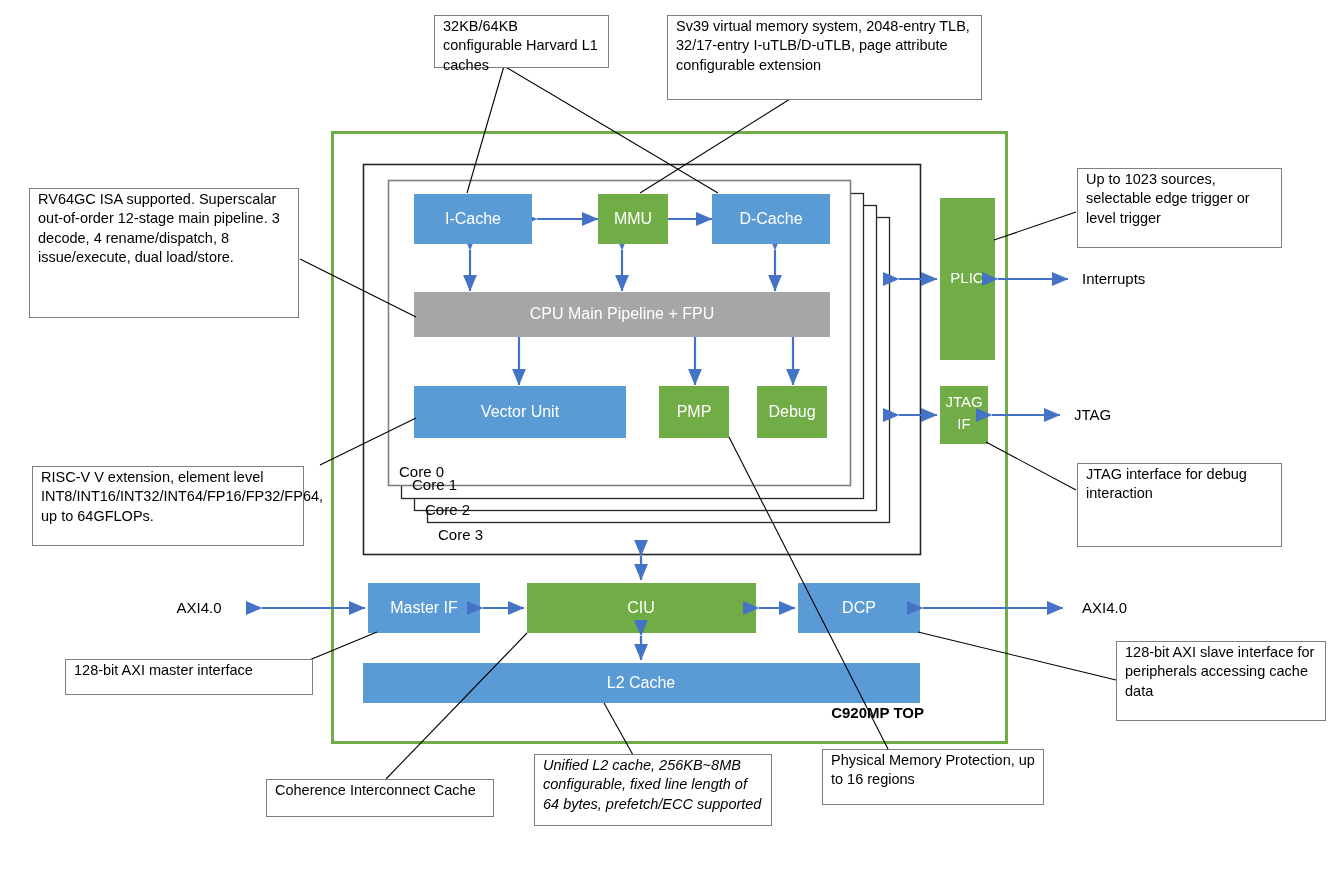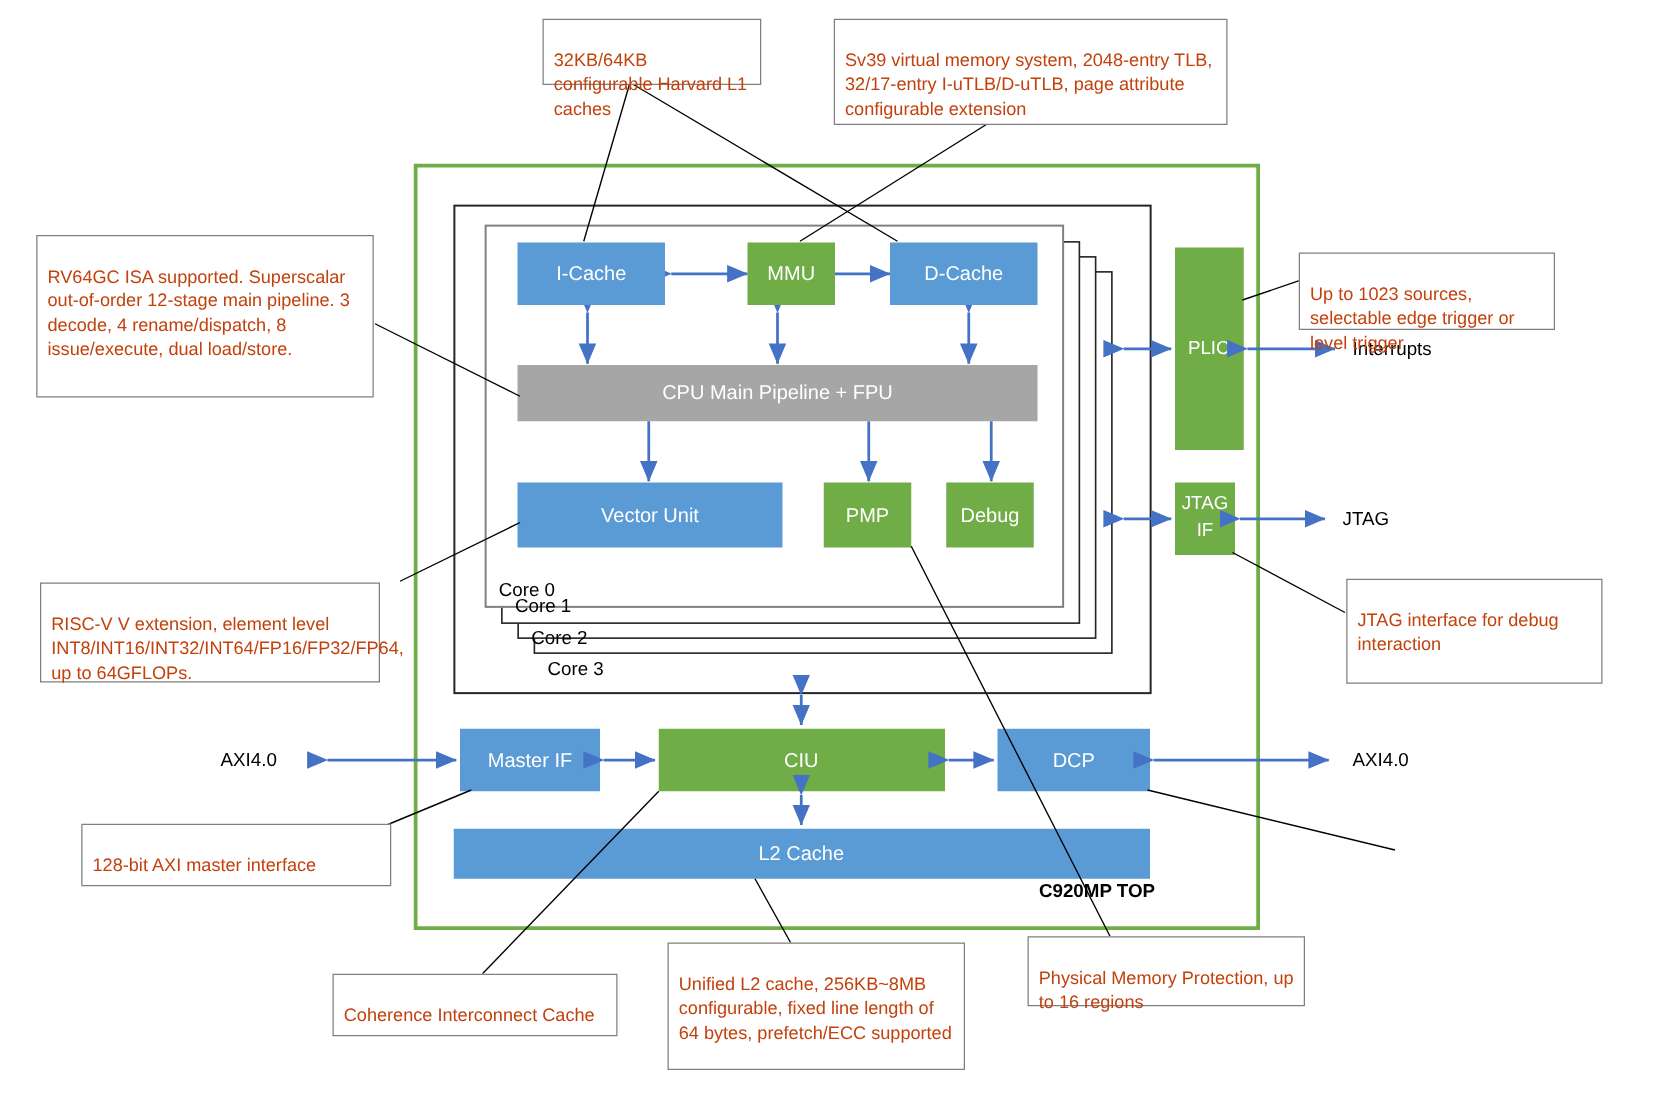--- a/index.html
+++ b/index.html
@@ -10,22 +10,22 @@
   .blk-label{fill:#ffffff;font-family:"Liberation Sans",sans-serif;
              font-size:16px;text-anchor:middle;dominant-baseline:middle;}
   .blk-label.sm{font-size:15px;}
   .core-label{fill:#000000;font-family:"Liberation Sans",sans-serif;
               font-size:15px;text-anchor:start;dominant-baseline:middle;}
   .io-label{fill:#000000;font-family:"Liberation Sans",sans-serif;
             font-size:15px;dominant-baseline:middle;}
   .top-label{fill:#000000;font-family:"Liberation Sans",sans-serif;
              font-size:15px;font-weight:bold;dominant-baseline:middle;}
   .callout{position:absolute;box-sizing:border-box;background:#ffffff;
-           border:1px solid #7f7f7f;color:#c2410c;font-size:14.5px;
-           line-height:1.33;padding:24px 8px;font-family:"Liberation Sans",sans-serif;}
+           border:1px solid #7f7f7f;color:#000000;font-size:14.5px;
+           line-height:1.33;padding:1px 8px;font-family:"Liberation Sans",sans-serif;}
   .lead{stroke:#000000;stroke-width:1.1;fill:none;}
 </style>
 </head>
 <body>
 
 <div id="stage">
 
   <svg viewBox="0 0 1337 883">
     <defs>
       <marker id="ah" markerWidth="9" markerHeight="9" refX="7.4" refY="3.2" orient="auto" markerUnits="strokeWidth">
@@ -140,26 +140,27 @@
   </svg>
 
   <div class="callout" style="left:434px;top:15px;width:175px;height:53px;">32KB/64KB configurable Harvard L1 caches</div>
 
   <div class="callout" style="left:667px;top:15px;width:315px;height:85px;">Sv39 virtual memory system, 2048-entry TLB, 32/17-entry I-uTLB/D-uTLB, page attribute configurable extension</div>
 
   <div class="callout" style="left:29px;top:188px;width:270px;height:130px;">RV64GC ISA supported. Superscalar out-of-order 12-stage main pipeline. 3 decode, 4 rename/dispatch, 8 issue/execute, dual load/store.</div>
 
   <div class="callout" style="left:32px;top:466px;width:272px;height:80px;">RISC-V V extension, element level INT8/INT16/INT32/INT64/FP16/FP32/FP64, up to 64GFLOPs.</div>
 
-  <div class="callout" style="left:1039px;top:168px;width:205px;height:62px;margin-top:34px;">Up to 1023 sources, selectable edge trigger or level trigger</div>
+  <div class="callout" style="left:1077px;top:168px;width:205px;height:80px;">Up to 1023 sources, selectable edge trigger or level trigger</div>
 
   <div class="callout" style="left:1077px;top:463px;width:205px;height:84px;">JTAG interface for debug interaction</div>
 
+  <div class="callout" style="left:1116px;top:641px;width:210px;height:80px;">128-bit AXI slave interface for peripherals accessing cache data</div>
 
   <div class="callout" style="left:30px;top:659px;width:248px;height:36px;margin-left:35px;">128-bit AXI master interface</div>
 
   <div class="callout" style="left:266px;top:779px;width:228px;height:38px;">Coherence Interconnect Cache</div>
 
-  <div class="callout" style="left:534px;top:754px;width:238px;height:102px;">Unified L2 cache, 256KB~8MB configurable, fixed line length of 64 bytes, prefetch/ECC supported</div>
+  <div class="callout" style="left:534px;top:754px;width:238px;height:72px;font-style:italic;">Unified L2 cache, 256KB~8MB configurable, fixed line length of 64 bytes, prefetch/ECC supported</div>
 
   <div class="callout" style="left:806px;top:749px;width:222px;height:56px;margin-left:16px;">Physical Memory Protection, up to 16 regions</div>
 
 </div>
 
 </body></html>

